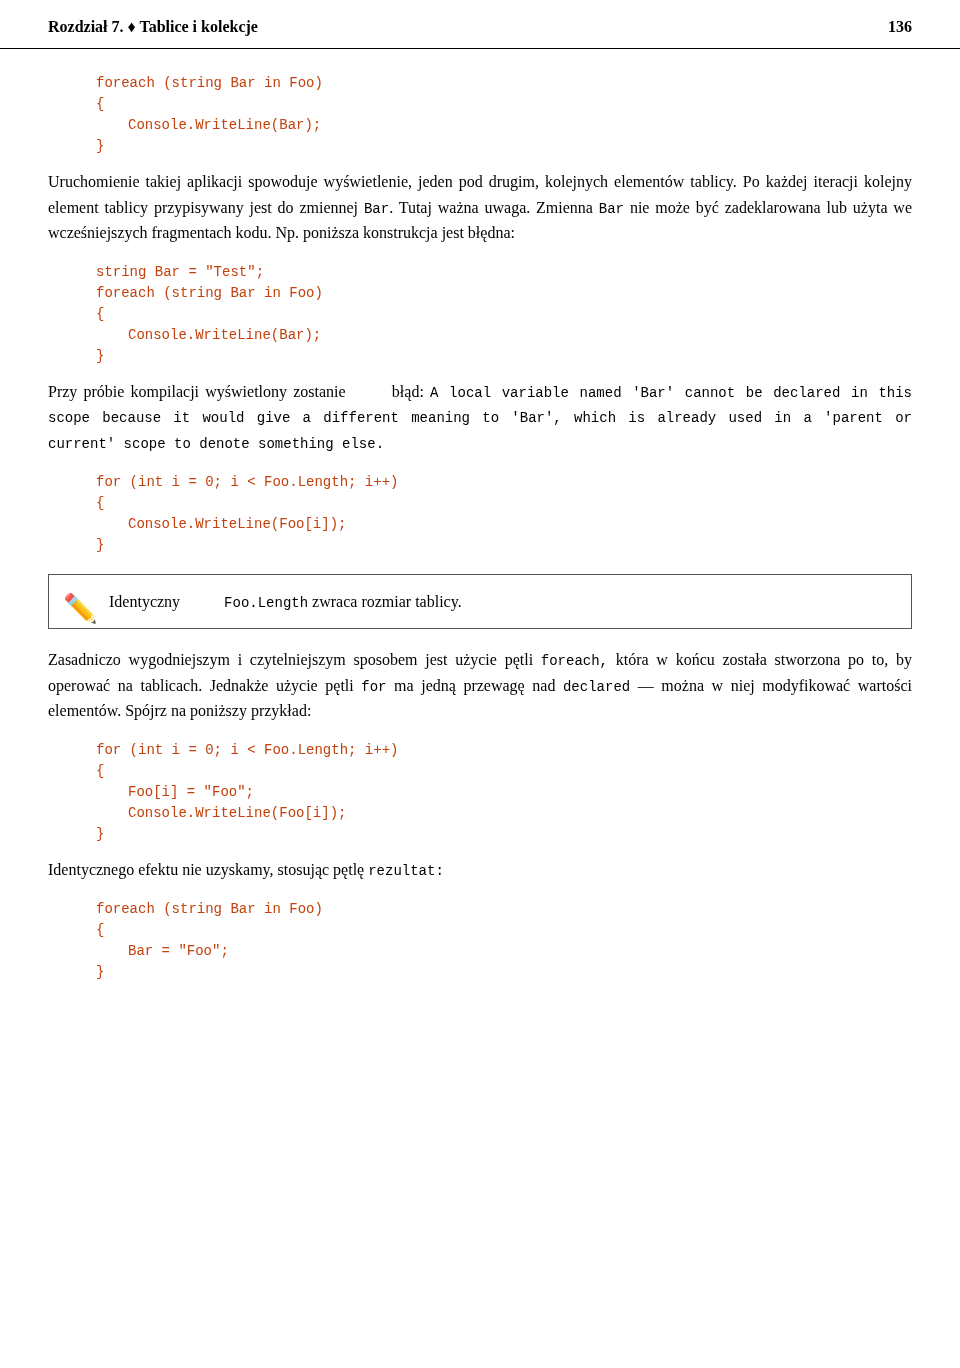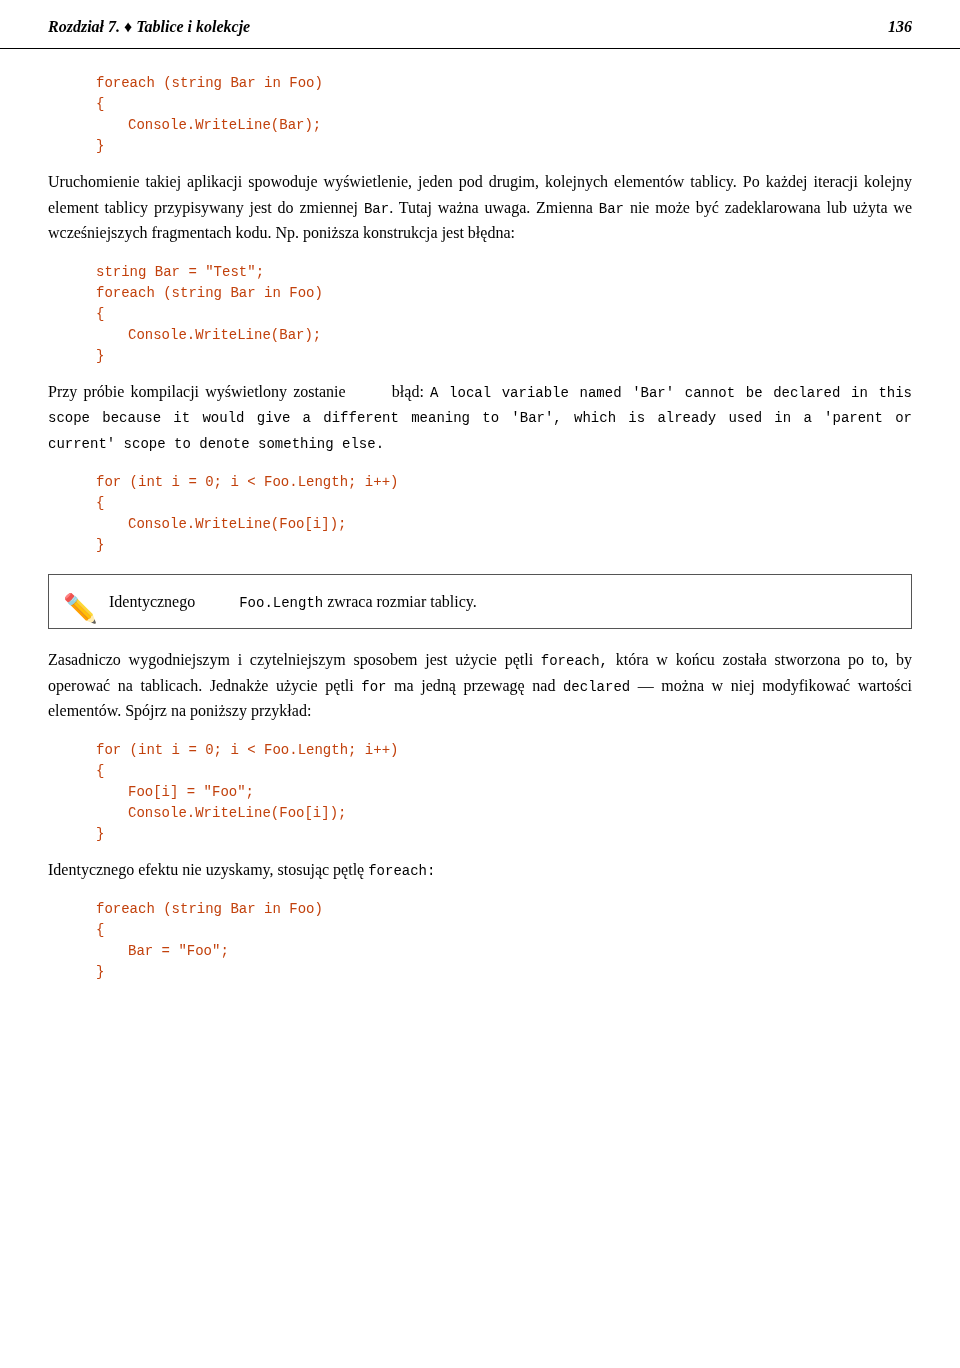--- a/index.html
+++ b/index.html
@@ -24,21 +24,20 @@
       position: relative;
     }
 
     .header {
       display: flex;
       justify-content: space-between;
       align-items: flex-end;
       padding: 18px 48px 12px 48px;
       border-bottom: 1px solid #000;
       margin-bottom: 24px;
-      font-style: italic;
     }
 
     .header-left {
       font-size: 16px;
       font-weight: bold;
     }
 
     .header-right {
       font-size: 16px;
       font-weight: bold;
@@ -137,37 +136,37 @@
 
     <div class="code-block">
       <div>for (int i = 0; i &lt; Foo.Length; i++)</div>
       <div>{</div>
       <div class="code-indent">Console.WriteLine(Foo[i]);</div>
       <div>}</div>
     </div>
 
     <div class="note-box">
       <span class="pencil-icon">✏️</span>
-      <span>Identycznego </span><span class="inline-code bold">Foo.Length</span><span> zwraca rozmiar tablicy.</span>
+      <span>Identyczny </span><span class="inline-code bold">Foo.Length</span><span> zwraca rozmiar tablicy.</span>
     </div>
 
     <p class="prose section-gap">
       Zasadniczo wygodniejszym i czytelniejszym sposobem jest użycie pętli <span class="inline-code">foreach,</span> która w końcu została stworzona po to, by operować na tablicach. Jednakże użycie pętli <span class="inline-code">for</span> ma jedną przewagę nad <span class="inline-code">declared</span> — można w niej modyfikować wartości elementów. Spójrz na poniższy przykład:
     </p>
 
     <div class="code-block">
       <div>for (int i = 0; i &lt; Foo.Length; i++)</div>
       <div>{</div>
       <div class="code-indent">Foo[i] = "Foo";</div>
       <div class="code-indent">Console.WriteLine(Foo[i]);</div>
       <div>}</div>
     </div>
 
     <p class="prose section-gap">
-      Identycznego efektu nie uzyskamy, stosując pętlę <span class="inline-code">foreach:</span>
+      Identycznego efektu nie uzyskamy, stosując pętlę <span class="inline-code">rezultat:</span>
     </p>
 
     <div class="code-block">
       <div>foreach (string Bar in Foo)</div>
       <div>{</div>
       <div class="code-indent">Bar = "Foo";</div>
       <div>}</div>
     </div>
 
 

